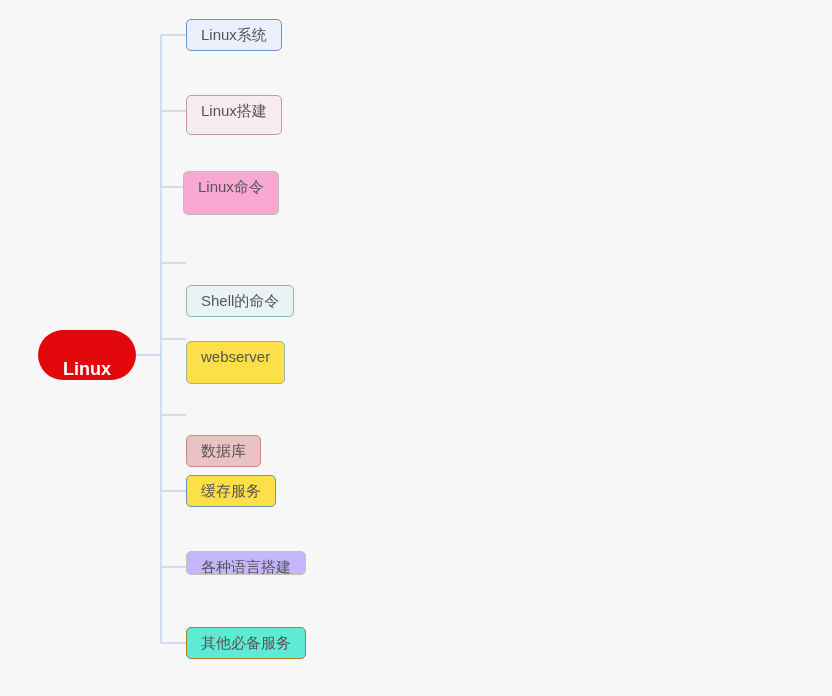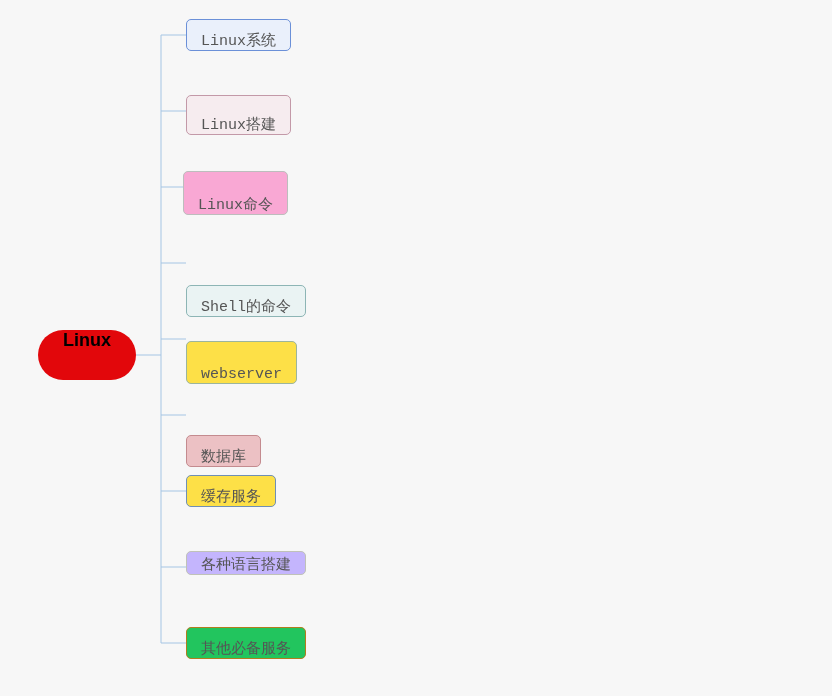--- a/index.html
+++ b/index.html
@@ -14,42 +14,41 @@
     overflow: hidden;
   }
   .canvas {
     position: relative;
     width: 832px;
     height: 696px;
   }
   .root-node {
     position: absolute;
     background: #e2070b;
-    color: #000000;
+    color: #ffffff;
     font-weight: 700;
     font-size: 18px;
     border-radius: 999px;
     display: flex;
-    align-items: flex-start;
+    align-items: flex-end;
     justify-content: center;
     box-sizing: border-box;
     padding: 0 20px;
   }
   .child-node {
     position: absolute;
     border-radius: 5px;
     border: 1px solid;
     display: flex;
-    align-items: flex-end;
+    align-items: flex-start;
     justify-content: center;
     box-sizing: border-box;
-    padding: 0 14px;
+    padding: 6px 14px;
     white-space: nowrap;
     font-size: 15px;
-    font-family: Liberation Mono, monospace;
   }
   svg.connectors {
     position: absolute;
     left: 0;
     top: 0;
     pointer-events: none;
   }
 </style>
 </head>
 <body>
@@ -89,16 +88,16 @@
     </div>
     <div class="child-node" style="left: 186px; top: 399px; height: 32px; background: rgb(236, 193, 196); border-color: rgb(196, 139, 143); margin-top: 36px;">
       <span>数据库</span>
     </div>
     <div class="child-node" style="left: 186px; top: 475px; height: 32px; background: #fde047; border-color: rgb(111, 143, 181);">
       <span>缓存服务</span>
     </div>
     <div class="child-node" style="left: 186px; top: 551px; height: 24px; background: #c4b5fd; border-color: rgb(192, 194, 184);">
       <span>各种语言搭建</span>
     </div>
-    <div class="child-node" style="left: 186px; top: 627px; height: 32px; background: #22c55e; border-color: rgb(178, 124, 30);">
+    <div class="child-node" style="left: 186px; top: 627px; height: 32px; background: #5eead4; border-color: rgb(178, 124, 30);">
       <span>其他必备服务</span>
     </div>
   </div>
 
 </body></html>

